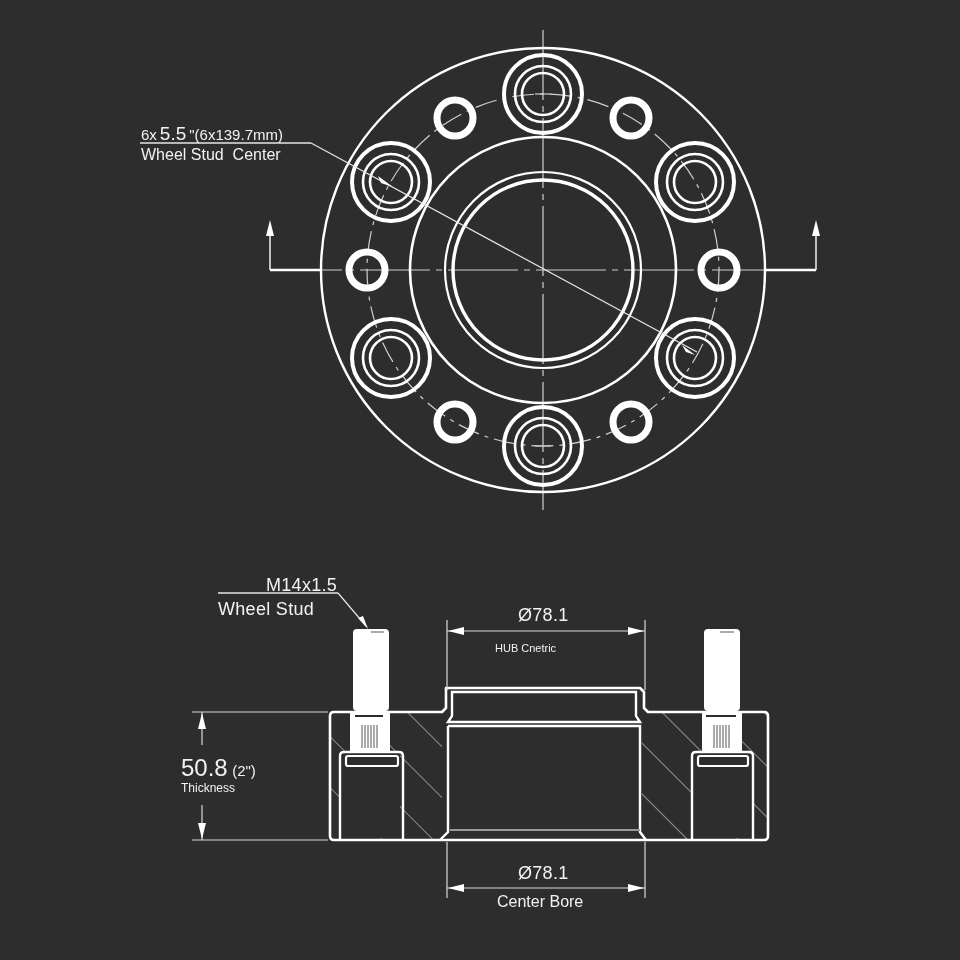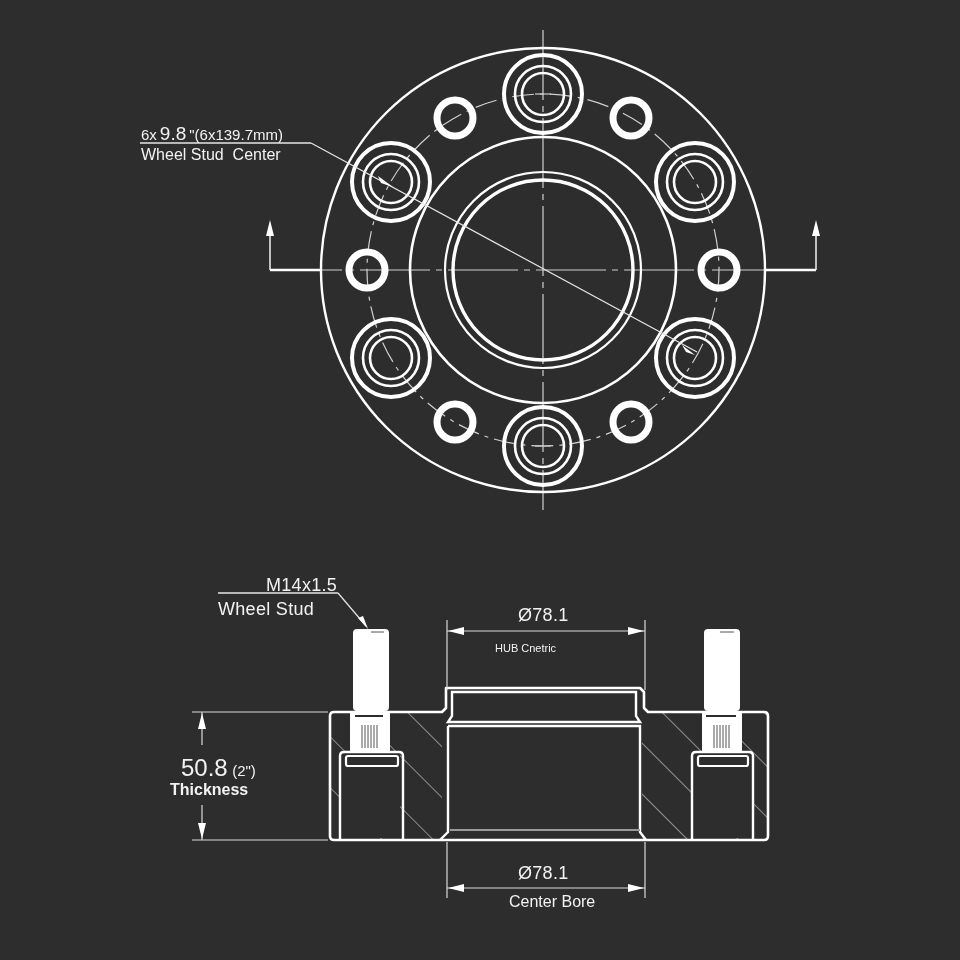--- a/index.html
+++ b/index.html
@@ -205,30 +205,30 @@
       <line x1="192" y1="840" x2="328" y2="840" stroke-width="1.2"></line>
       <line x1="202" y1="712" x2="202" y2="745" stroke-width="1.2"></line>
       <line x1="202" y1="805" x2="202" y2="840" stroke-width="1.2"></line>
       <polygon points="202,713 198,729 206,729" stroke="none"></polygon>
       <polygon points="202,839 198,823 206,823" stroke="none"></polygon>
     </g>
   </g>
 </svg>
 
 <div class="lbl" style="left:141px; top:124px;">
-  <span class="sm">6x</span><span class="big" style="margin-left:3px;">9.8</span><span class="mid" style="margin-left:3px;">"</span><span class="mid">(</span><span class="sm">6x</span><span class="mid">139.7mm</span><span class="mid">)</span>
+  <span class="sm">6x</span><span class="big" style="margin-left:3px;">5.5</span><span class="mid" style="margin-left:3px;">"</span><span class="mid">(</span><span class="sm">6x</span><span class="mid">139.7mm</span><span class="mid">)</span>
 </div>
 <div class="lbl" style="left:141px; top:147px; font-size:16px; white-space:pre;">Wheel Stud  Center</div>
 
 <div class="lbl lbl-lg" style="left:218px; top:576px;margin-left:48px;">M14x1.5</div>
 <div class="lbl lbl-lg" style="left:218px; top:600px;">Wheel Stud</div>
 
 <div class="lbl lbl-lg" style="left:518px; top:606px;">Ø78.1</div>
 <div class="lbl" style="left:495px; top:643px; font-size:11px;">HUB Cnetric</div>
 
 <div class="lbl lbl-lg" style="left:518px; top:864px;">Ø78.1</div>
-<div class="lbl" style="left:497px; top:894px; font-size:16px;margin-left:12px;">Center Bore</div>
+<div class="lbl" style="left:497px; top:894px; font-size:16px;">Center Bore</div>
 
 <div class="lbl" style="left:181px; top:756px;">
   <span style="font-size:24px;">50.8</span>
   <span style="font-size:15px;">(2")</span>
 </div>
-<div class="lbl" style="left:170px; top:782px; font-size:16px;font-weight:bold;">Thickness</div>
+<div class="lbl" style="left:181px; top:782px; font-size:12px;">Thickness</div>
 
 </body></html>

